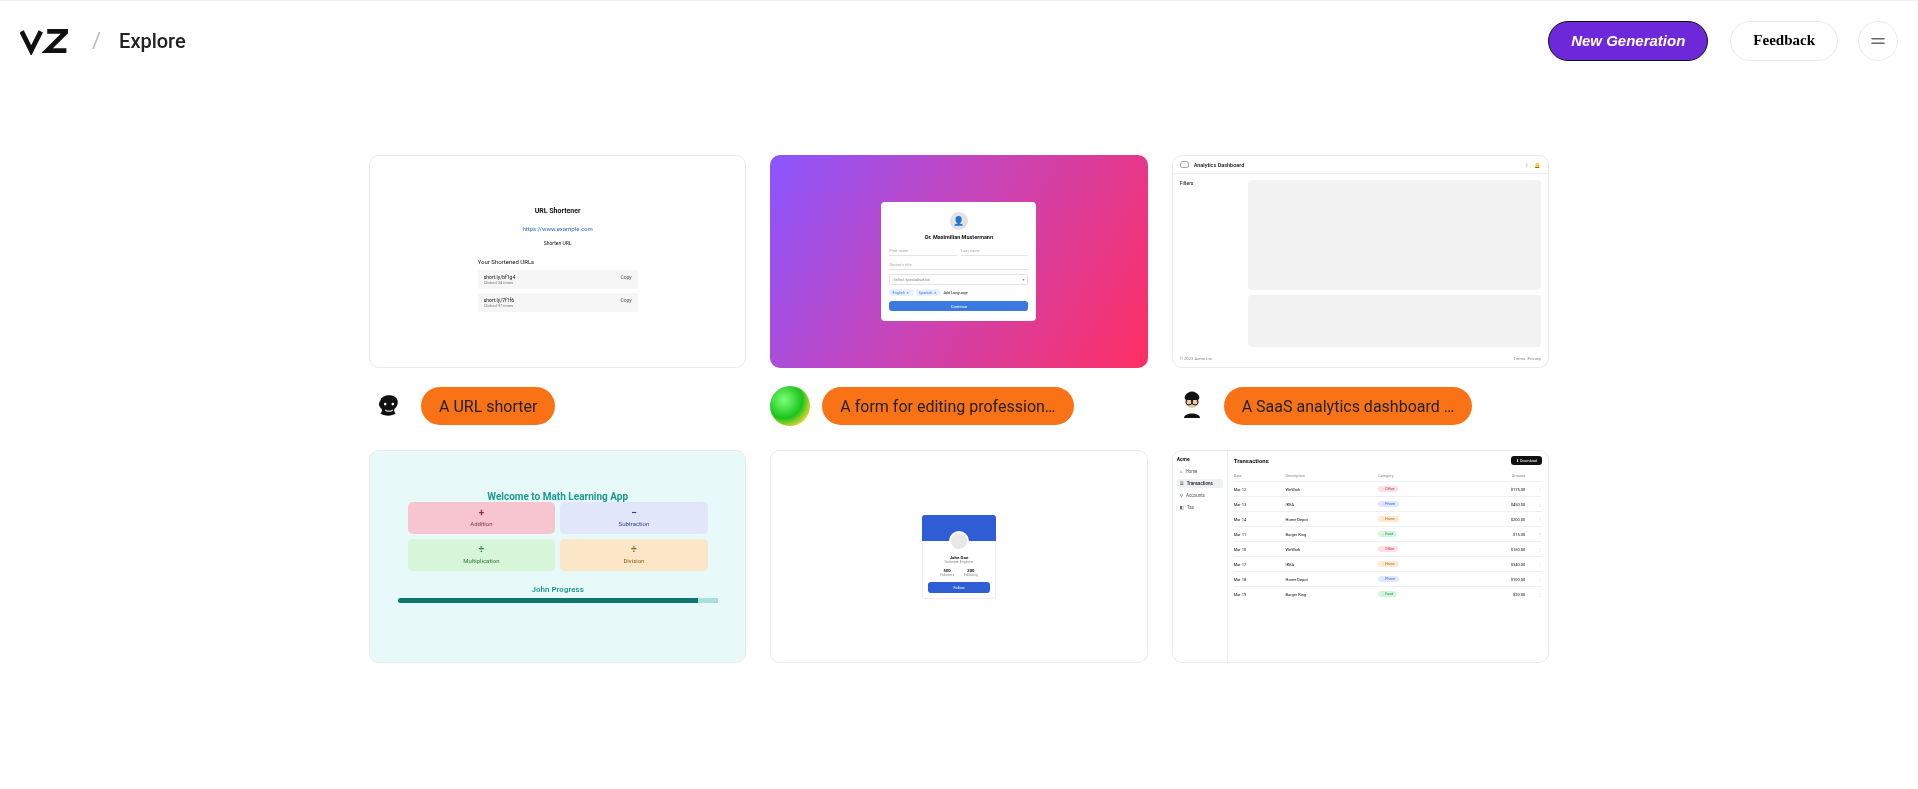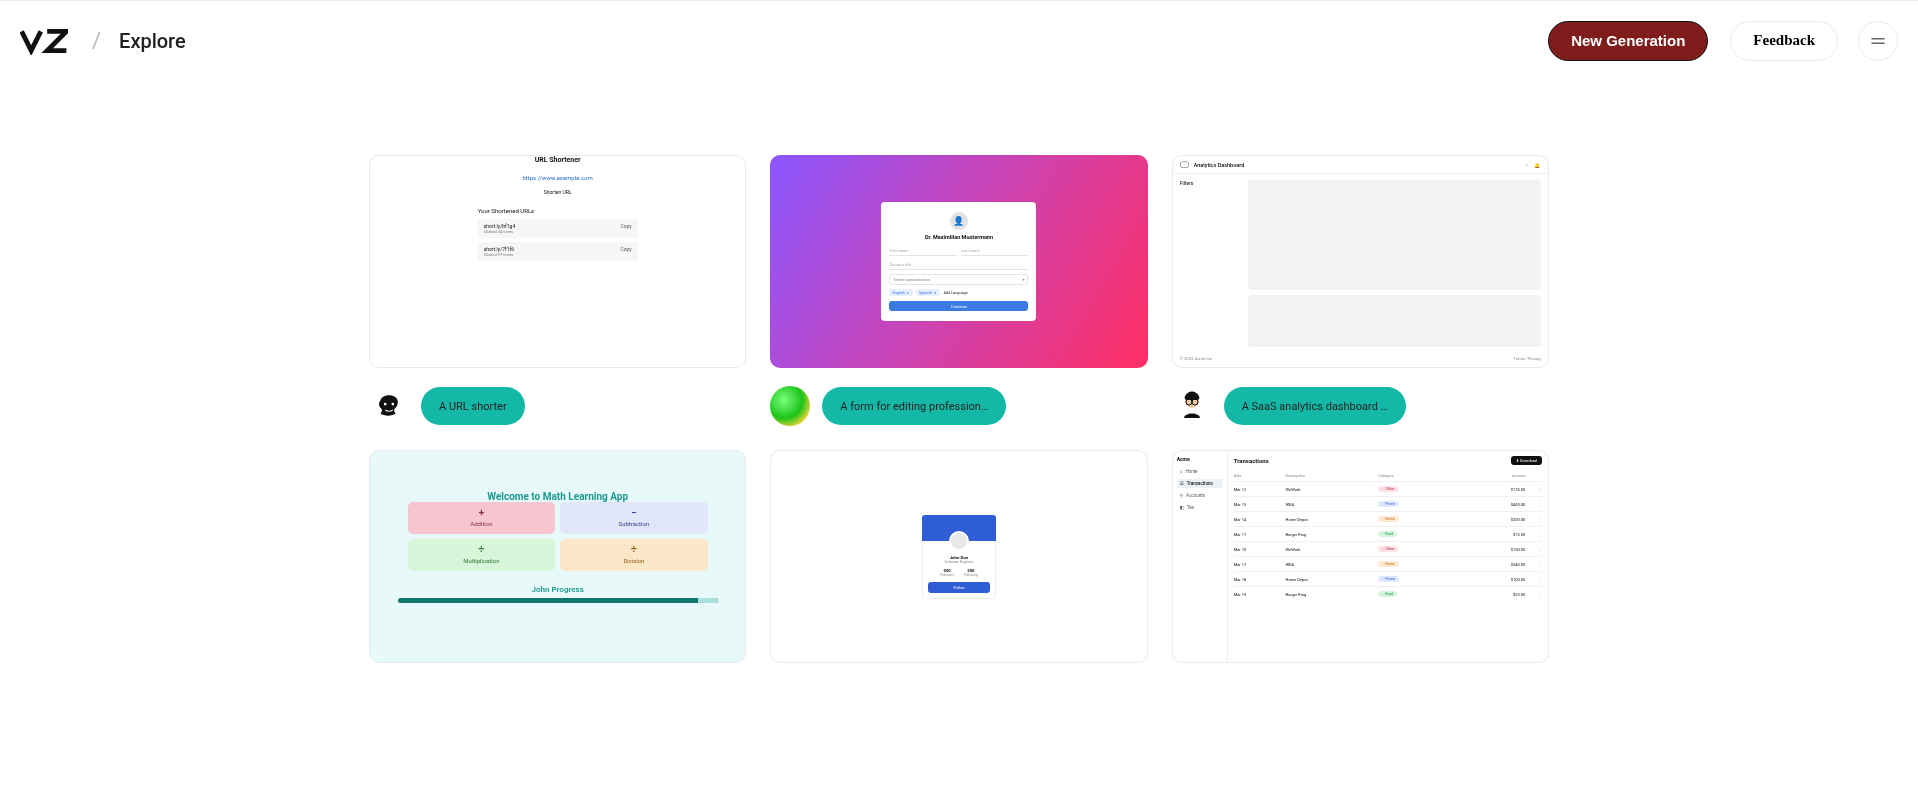--- a/index.html
+++ b/index.html
@@ -29,21 +29,21 @@
     height: 40px;
     border-radius: 20px;
     padding: 0 22px;
     font-size: 15px;
     font-weight: 600;
     border: 1.5px solid #eaeaea;
     background: #fff;
     display: inline-flex; align-items: center; justify-content: center;
     cursor: pointer;
   }
-  .btn-primary { background: #7f1d1d; color: #fff; border-color: #111; }
+  .btn-primary { background: #6d28d9; color: #fff; border-color: #111; font-style: italic; }
   .menu-btn {
     width: 40px; height: 40px; border-radius: 20px;
     border: 1.5px solid #eaeaea;
     display: inline-flex; align-items: center; justify-content: center;
     cursor: pointer;
     margin-left: 6px;
   }
   .menu-btn svg { width: 18px; height: 18px; }
 
   
@@ -74,33 +74,33 @@
     margin-top: 18px;
   }
   .avatar {
     width: 40px; height: 40px; border-radius: 20px;
     background: #ddd;
     flex-shrink: 0;
     display: flex; align-items: center; justify-content: center;
     overflow: hidden;
   }
   .chip {
-    background: #14b8a6;
+    background: #f97316;
     border-radius: 20px;
     height: 38px;
     padding: 0 18px;
-    font-size: 11px;
+    font-size: 16px;
     color: #222;
     display: inline-flex; align-items: center;
     max-width: 290px;
     overflow: hidden; text-overflow: ellipsis; white-space: nowrap;
   }
 
   
-  .t1 { display:flex; justify-content:center; font-size:5px; }
+  .t1 { display:flex; align-items:center; justify-content:center; font-size:5px; }
   .t1-panel { width:160px; }
   .t1-title { text-align:center; font-weight:700; font-size:7px; margin-bottom:10px; }
   .t1-url { text-align:center; color:#2a6ad4; font-size:6px; margin-bottom:8px; }
   .t1-btn { text-align:center; font-size:5px; margin:0 auto 12px; width:34px; }
   .t1-sub { font-size:6px; margin:0 0 5px 0; }
   .t1-row { background:#f6f6f6; border-radius:2px; padding:4px 6px; margin-bottom:4px; display:flex; justify-content:space-between; align-items:flex-start; }
   .t1-link { font-size:5px; }
   .t1-meta { font-size:4px; color:#777; }
   .t1-copy { font-size:5px; color:#555; }
 

